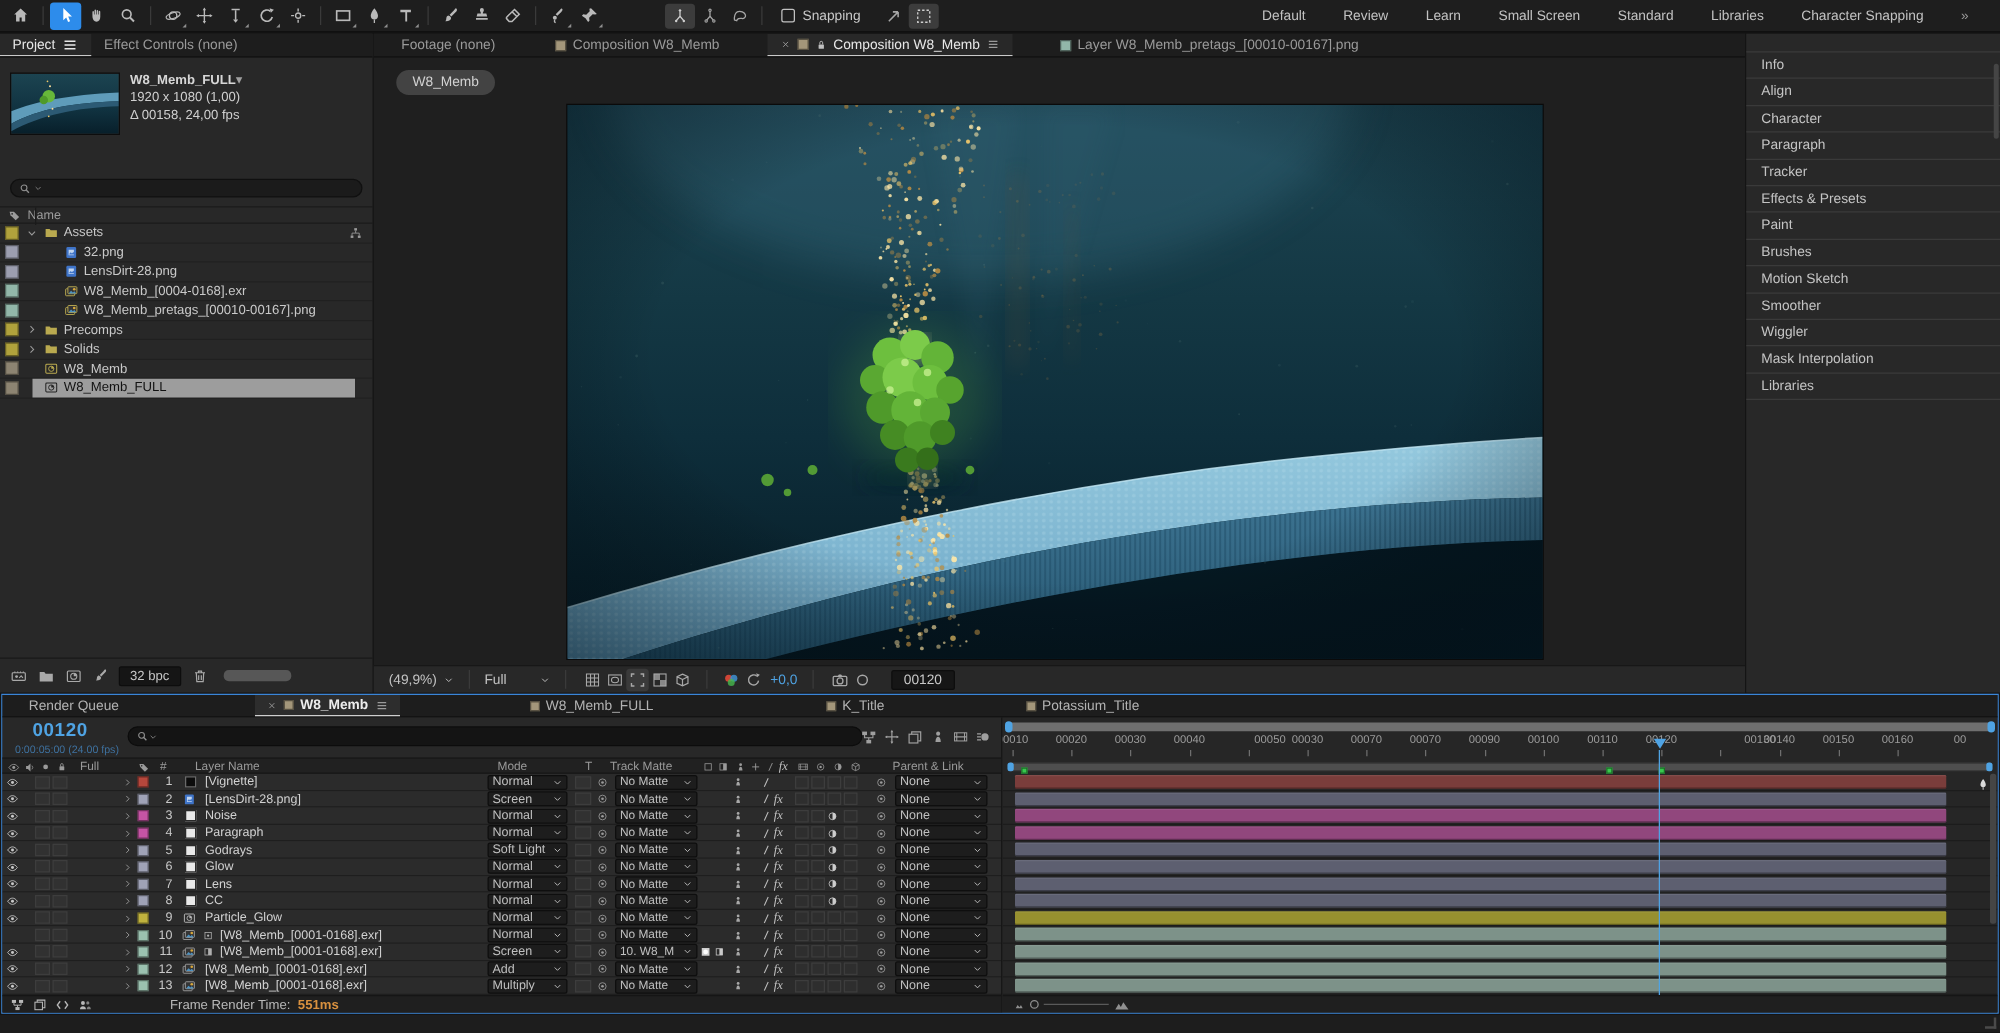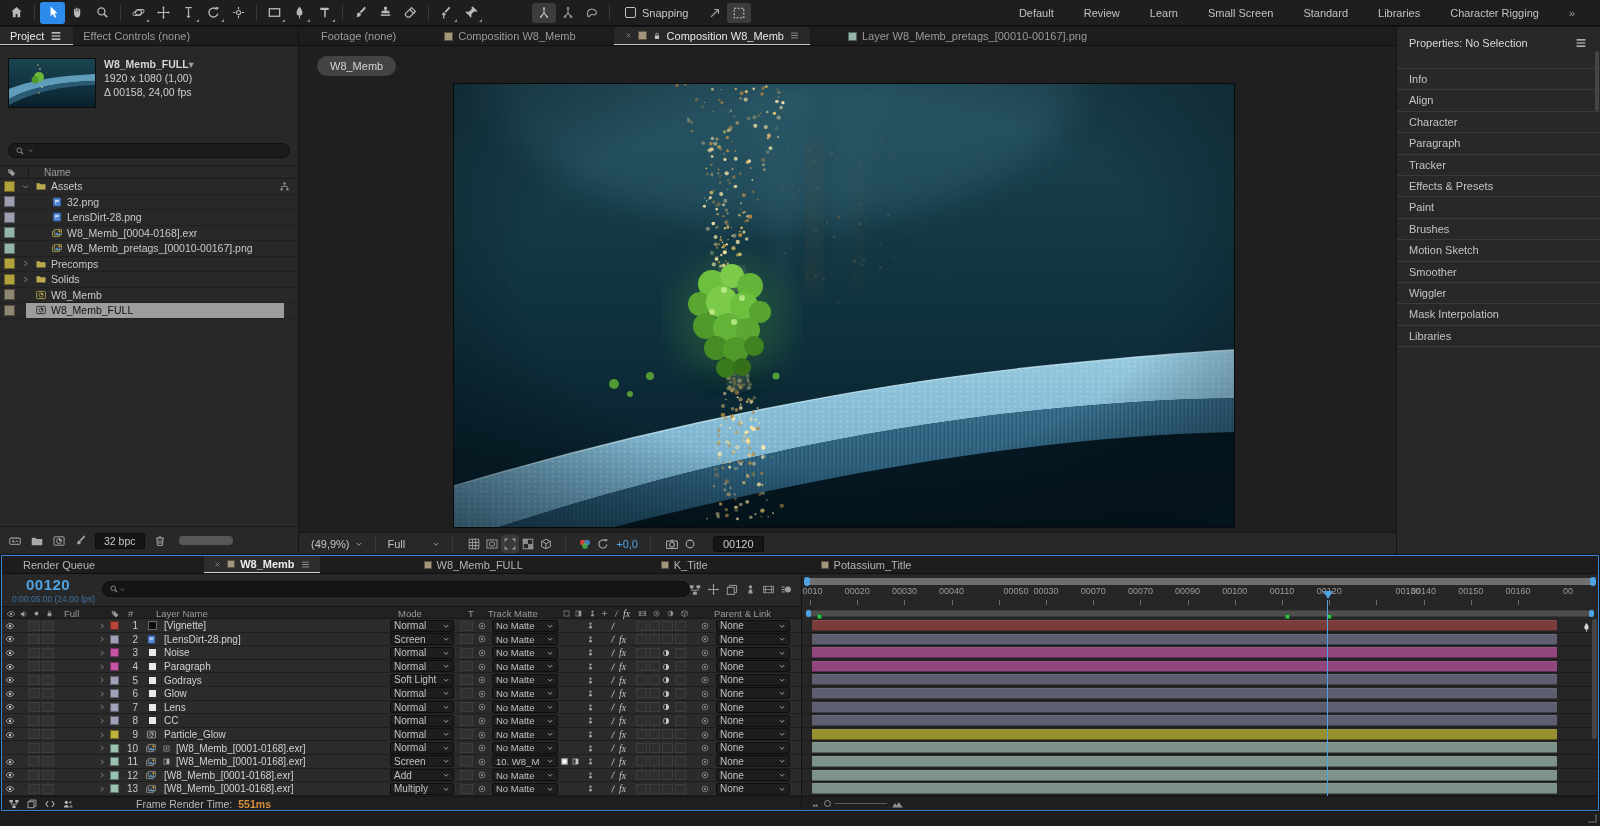--- a/index.html
+++ b/index.html
@@ -254,21 +254,21 @@
         </span>
       </div>
   </div>
   <div id="ws">
       <div class="ws-item">Default</div>
       <div class="ws-item">Review</div>
       <div class="ws-item">Learn</div>
       <div class="ws-item">Small Screen</div>
       <div class="ws-item">Standard</div>
       <div class="ws-item">Libraries</div>
-      <div class="ws-item">Character Rigging</div>
+      <div class="ws-item">Character Snapping</div>
       <div class="ws-item" style="color: rgb(154, 154, 154);">»</div>
     </div>
 </div>
 
 <div id="proj" class="panel">
   <div class="ptabbar">
     <div class="ptab active">
       <span>Project</span>
       <span>
           <svg width="14" height="14" viewBox="0 0 16 16">
@@ -318,21 +318,21 @@
         </svg>
       </span>
   </div>
   <div id="proj-head">
     <span class="abs" style="left:6px;top:1px">
         <svg width="11" height="11" viewBox="0 0 16 16">
           <path fill="currentColor" d="M2.5 3.5h5l6 6-4 4-6-6z"></path>
           <circle cx="5.4" cy="5.9" r="1" fill="#282828"></circle>
         </svg>
       </span>
-    <span class="abs" style="left:44px;top:1px">Name</span>
+    <span class="abs" style="left:22px;top:1px">Name</span>
     <span class="abs" style="left:28px;top:0;width:1px;height:14px;background:#1a1a1a"></span>
   </div>
   <div id="proj-list">
       <div class="prow">
         <span class="lsw" style="background: rgb(176, 162, 60); position: relative;"></span>
         <span style="position: relative; margin-left: 6px; width: 12px; color: rgb(154, 154, 154);">
           <svg width="9" height="9" viewBox="0 0 16 16">
             <path fill="none" stroke="currentColor" stroke-width="1.5" d="m3.5 6 4.5 4.5L12.5 6"></path>
           </svg>
         </span>
@@ -1124,28 +1124,20 @@
     <span class="vic">
         <svg width="14" height="14" viewBox="0 0 16 16">
           <circle cx="8" cy="8" r="4.4" fill="none" stroke="currentColor" stroke-width="1.3"></circle>
         </svg>
       </span>
     <span class="framefield" style="margin-left:14px">00120</span>
   </div>
 </div>
 
 <div id="rightp" class="panel">
-  <div class="hdr">
-    <span>Properties: No Selection</span>
-    <span>
-        <svg width="14" height="14" viewBox="0 0 16 16">
-          <path stroke="currentColor" stroke-width="1.3" d="M3 4.5h10M3 8h10M3 11.5h10"></path>
-        </svg>
-      </span>
-  </div>
   <div id="props-list">
       <div class="prop-row">Info</div>
       <div class="prop-row">Align</div>
       <div class="prop-row">Character</div>
       <div class="prop-row">Paragraph</div>
       <div class="prop-row">Tracker</div>
       <div class="prop-row">Effects &amp; Presets</div>
       <div class="prop-row">Paint</div>
       <div class="prop-row">Brushes</div>
       <div class="prop-row">Motion Sketch</div>

